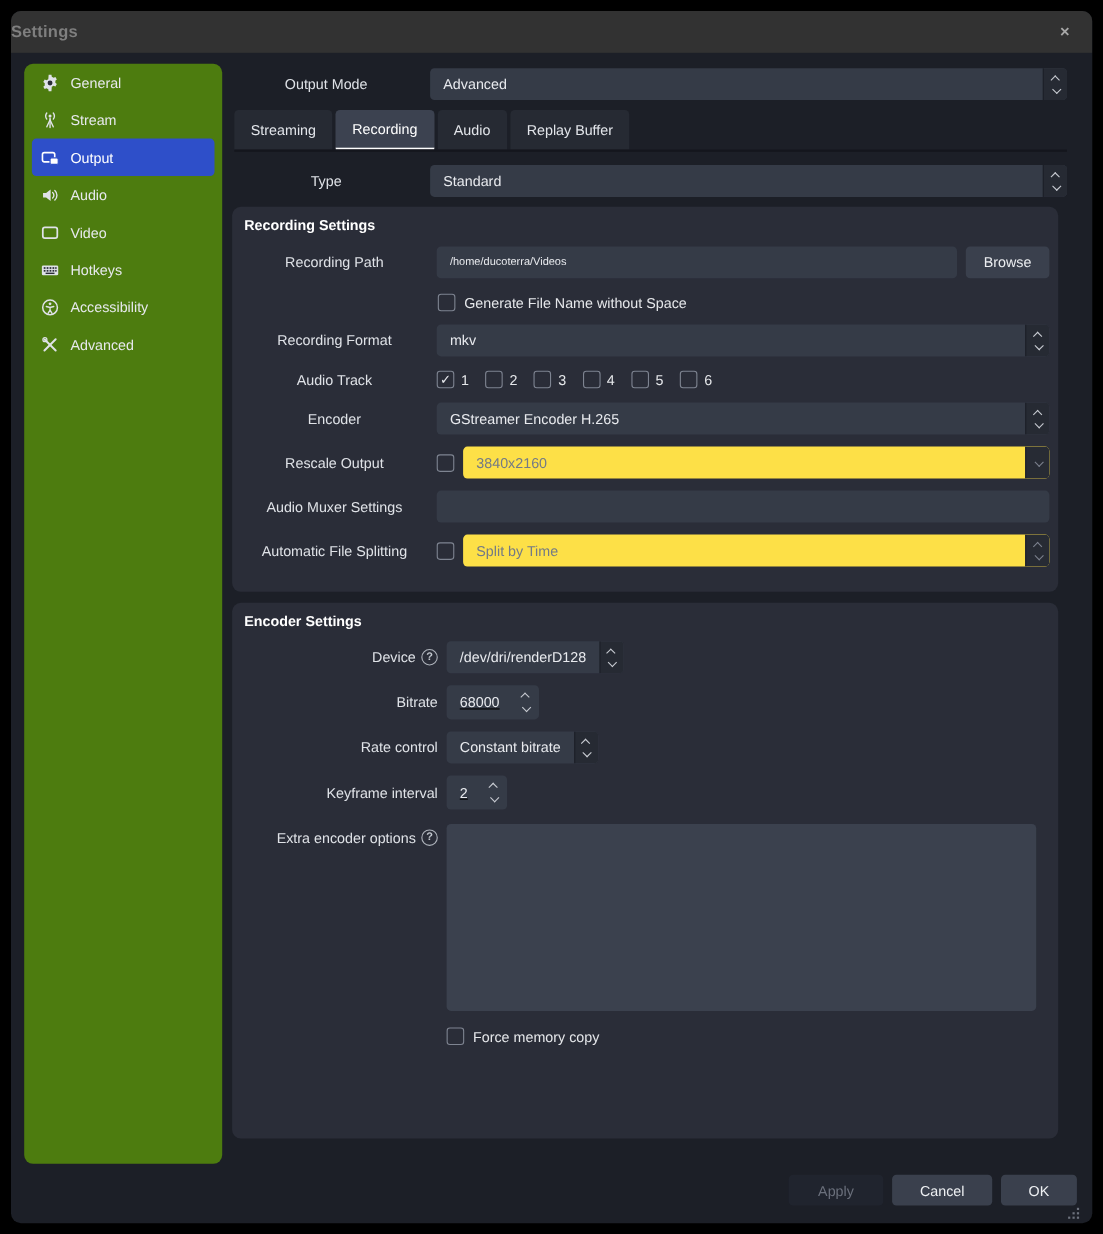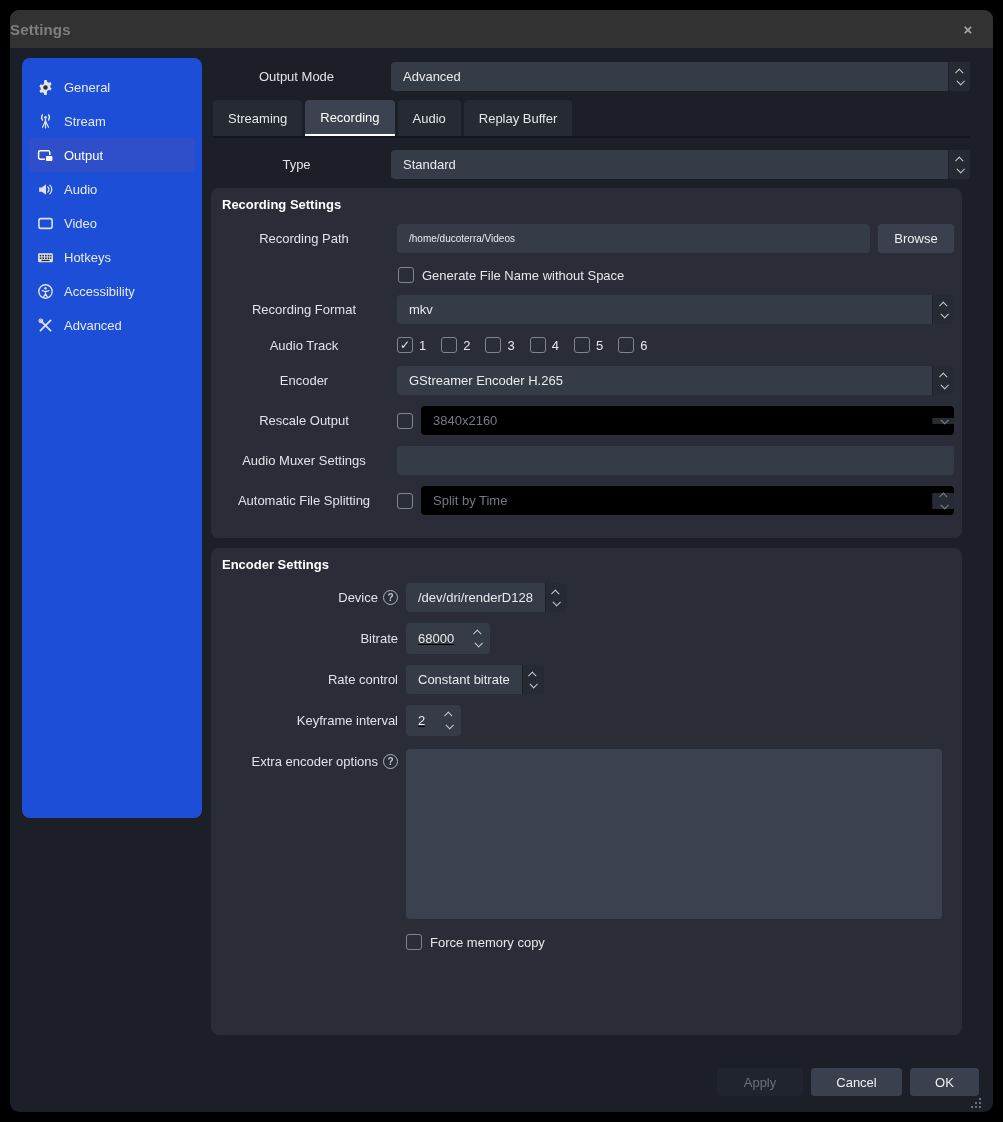--- a/index.html
+++ b/index.html
@@ -10,38 +10,38 @@
             background:#1c1f27; border-radius:9px; overflow:hidden; }
   .titlebar { position:absolute; left:0; top:0; width:100%; height:38px; background:#323232;
               display:flex; align-items:center; justify-content:flex-start; }
   .titlebar .title { font-size:15px; font-weight:bold; color:#7f7f7f; letter-spacing:.2px; }
   .titlebar .close { position:absolute; right:14px; top:8px; width:22px; height:22px;
                      color:#a8a8a8; font-size:15px; font-weight:bold; display:flex;
                      align-items:center; justify-content:center; cursor:pointer; }
   .content { position:absolute; left:0; top:38px; width:983px; height:1064px; }
 
   
-  .sidebar { position:absolute; left:12px; top:10px; width:180px; height:760px;
-             background:#1d4ed8; border-radius:8px; padding-top:12px; }
+  .sidebar { position:absolute; left:12px; top:10px; width:180px; height:1000px;
+             background:#4d7c0f; border-radius:8px; }
   .side-item { height:34px; margin:0 7px; padding-left:8px; display:flex; align-items:center;
                border-radius:4px; color:#e7e9ed; font-size:13px; cursor:pointer; }
   .side-item .ic { width:17px; height:17px; margin-right:10px; display:flex; align-items:center; justify-content:center; }
   .side-item.selected { background:#2e4fc9; color:#fff; }
 
   
   .row { display:flex; align-items:center; }
   .lbl { text-align:center; color:#dfe2e7; font-size:13px; white-space:nowrap; }
 
   
   .combo { background:#353b47; border-radius:4px; height:29px; display:flex; align-items:stretch;
            overflow:hidden; cursor:pointer; }
   .combo .cval { flex:1; display:flex; align-items:center; padding:0 12px; font-size:13px; color:#e8eaee; }
   .combo .cbtns { width:22px; background:#262a33; border-left:1px solid #1d2029;
                   display:flex; flex-direction:column; align-items:center; justify-content:center; gap:4px; }
-  .combo.disabled { background:#000000;align-items:center; }
+  .combo.disabled { background:#fde047; }
   .combo.disabled .cval { color:#737a86; }
   .combo.disabled .cbtns { background:#272b34; }
   .chev { width:6px; height:6px; border-left:1.6px solid #c7cad1; border-top:1.6px solid #c7cad1; }
   .chev.up { transform:rotate(45deg) translateY(1px); }
   .chev.down { transform:rotate(225deg) translateY(1px); }
   .combo.disabled .chev { border-color:#7b818d; }
 
   .tinput { background:#353b47; border:none; border-radius:4px; height:29px; padding:0 12px;
             font-size:10px; color:#e8eaee; font-family:inherit; outline:none; width:100%; }
   .spin { background:#353b47; border-radius:4px; height:31px; display:flex; align-items:stretch;text-decoration:underline; }

